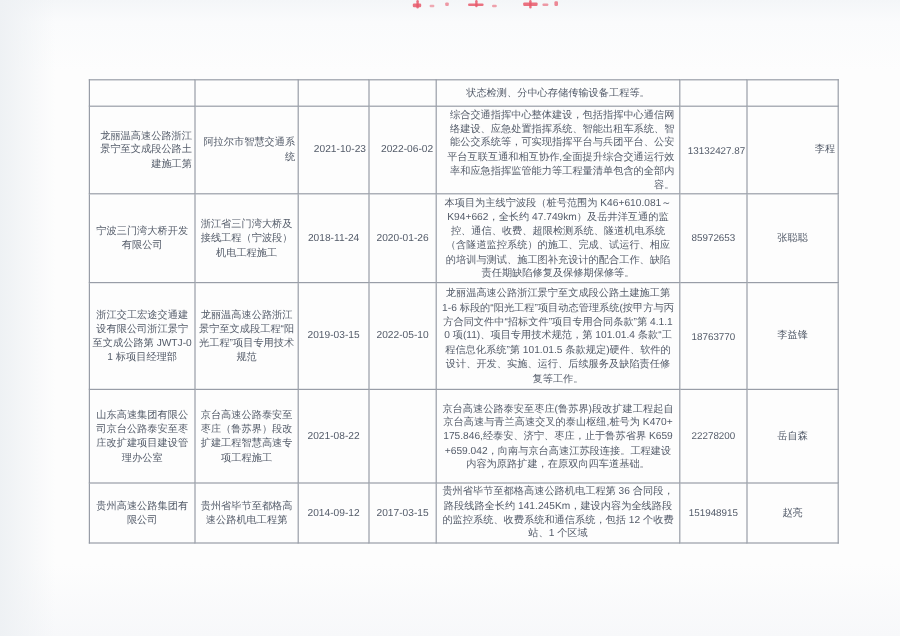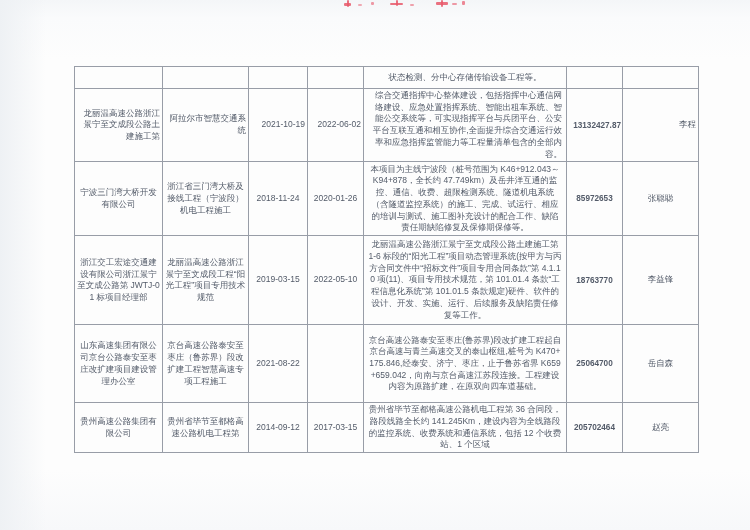--- a/index.html
+++ b/index.html
@@ -35,21 +35,21 @@
   }
   .tbl td{
     border:1px solid #989da7;
     color:#535b69;
     font-size:8.5px;line-height:1.38;
     text-align:center;vertical-align:middle;
     padding:1px 2px;overflow:hidden;
     word-break:break-all;
   }
   .tbl td.desc{padding:1px 4px;}
-  .tbl td.num{font-size:8.2px;padding:1px 1px;font-weight:bold;}
+  .tbl td.num{font-size:8.2px;padding:1px 1px;}
   tr.h0 td{height:19px;}
   tr.h1 td{height:68px;text-align:right;}
   tr.h2 td{height:71px;}
   tr.h3 td{height:86px;}
   tr.h4 td{height:75px;}
   tr.h5 td{height:41px;}
 </style>
 </head>
 <body>
 
@@ -86,61 +86,61 @@
         <td></td>
         <td></td>
         <td class="desc">状态检测、分中心存储传输设备工程等。</td>
         <td></td>
         <td></td>
       </tr>
 
       <tr class="h1">
         <td>龙丽温高速公路浙江景宁至文成段公路土建施工第</td>
         <td>阿拉尔市智慧交通系统</td>
-        <td>2021-10-19</td>
+        <td>2021-10-23</td>
         <td>2022-06-02</td>
         <td class="desc">综合交通指挥中心整体建设，包括指挥中心通信网络建设、应急处置指挥系统、智能出租车系统、智能公交系统等，可实现指挥平台与兵团平台、公安平台互联互通和相互协作,全面提升综合交通运行效率和应急指挥监管能力等工程量清单包含的全部内容。</td>
         <td class="num">13132427.87</td>
         <td>李程</td>
       </tr>
 
       <tr class="h2">
         <td>宁波三门湾大桥开发有限公司</td>
         <td>浙江省三门湾大桥及接线工程（宁波段）机电工程施工</td>
         <td>2018-11-24</td>
         <td>2020-01-26</td>
-        <td class="desc">本项目为主线宁波段（桩号范围为 K46+912.043～K94+878，全长约 47.749km）及岳井洋互通的监控、通信、收费、超限检测系统、隧道机电系统（含隧道监控系统）的施工、完成、试运行、相应的培训与测试、施工图补充设计的配合工作、缺陷责任期缺陷修复及保修期保修等。</td>
+        <td class="desc">本项目为主线宁波段（桩号范围为 K46+610.081～K94+662，全长约 47.749km）及岳井洋互通的监控、通信、收费、超限检测系统、隧道机电系统（含隧道监控系统）的施工、完成、试运行、相应的培训与测试、施工图补充设计的配合工作、缺陷责任期缺陷修复及保修期保修等。</td>
         <td class="num">85972653</td>
         <td>张聪聪</td>
       </tr>
 
       <tr class="h3">
         <td>浙江交工宏途交通建设有限公司浙江景宁至文成公路第 JWTJ-01 标项目经理部</td>
         <td>龙丽温高速公路浙江景宁至文成段工程“阳光工程”项目专用技术规范</td>
         <td>2019-03-15</td>
         <td>2022-05-10</td>
         <td class="desc">龙丽温高速公路浙江景宁至文成段公路土建施工第 1-6 标段的“阳光工程”项目动态管理系统(按甲方与丙方合同文件中“招标文件”项目专用合同条款”第 4.1.10 项(11)、项目专用技术规范，第 101.01.4 条款“工程信息化系统”第 101.01.5 条款规定)硬件、软件的设计、开发、实施、运行、后续服务及缺陷责任修复等工作。</td>
         <td class="num">18763770</td>
         <td>李益锋</td>
       </tr>
 
       <tr class="h4">
         <td>山东高速集团有限公司京台公路泰安至枣庄改扩建项目建设管理办公室</td>
         <td>京台高速公路泰安至枣庄（鲁苏界）段改扩建工程智慧高速专项工程施工</td>
         <td>2021-08-22</td>
         <td></td>
         <td class="desc">京台高速公路泰安至枣庄(鲁苏界)段改扩建工程起自京台高速与青兰高速交叉的泰山枢纽,桩号为 K470+175.846,经泰安、济宁、枣庄，止于鲁苏省界 K659+659.042，向南与京台高速江苏段连接。工程建设内容为原路扩建，在原双向四车道基础。</td>
-        <td class="num">25064700</td>
+        <td class="num">22278200</td>
         <td>岳自森</td>
       </tr>
 
       <tr class="h5">
         <td>贵州高速公路集团有限公司</td>
         <td>贵州省毕节至都格高速公路机电工程第</td>
         <td>2014-09-12</td>
         <td>2017-03-15</td>
         <td class="desc">贵州省毕节至都格高速公路机电工程第 36 合同段，路段线路全长约 141.245Km，建设内容为全线路段的监控系统、收费系统和通信系统，包括 12 个收费站、1 个区域</td>
-        <td class="num">205702464</td>
+        <td class="num">151948915</td>
         <td>赵亮</td>
       </tr>
     </tbody>
   </table>
 </div>
 
 </body></html>

